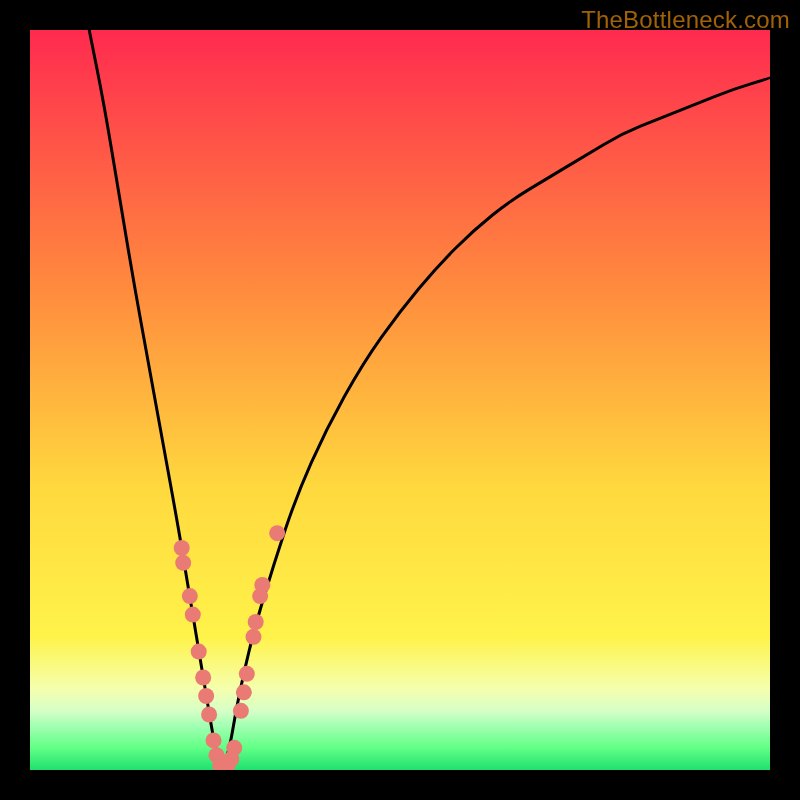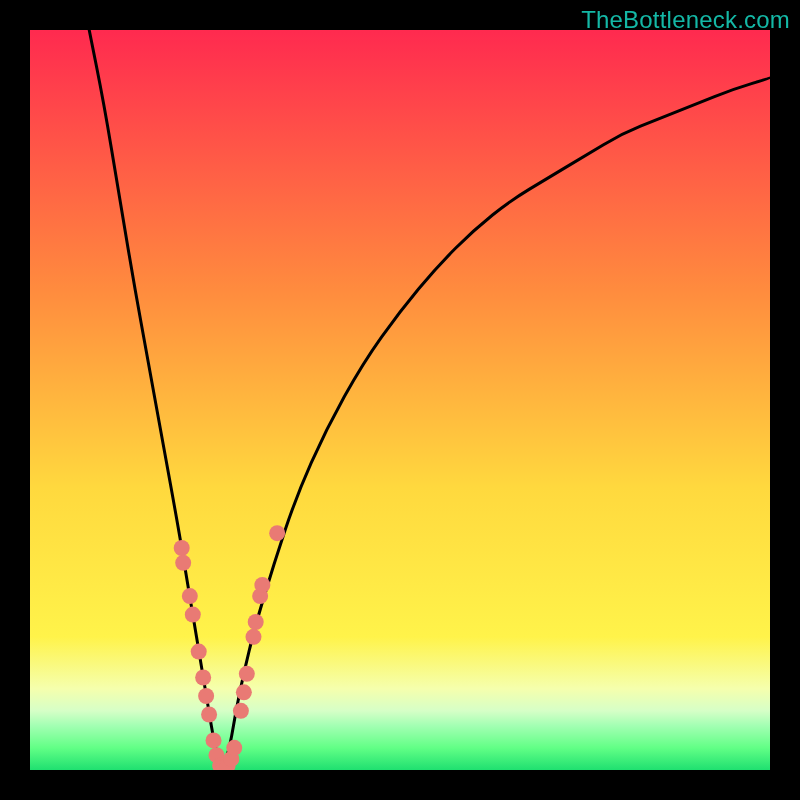--- a/index.html
+++ b/index.html
@@ -31,21 +31,21 @@
     position: absolute;
     left: 0;
     top: 0;
     width: 100%;
     height: 100%;
   }
   .watermark {
     position: absolute;
     top: 6px;
     right: 10px;
-    color: #14b8a6;
+    color: #a16207;
     font-size: 24px;
     font-weight: 500;
     letter-spacing: 0.2px;
     user-select: none;
   }
   svg.curve {
     position: absolute;
     left: 0;
     top: 0;
     width: 100%;

